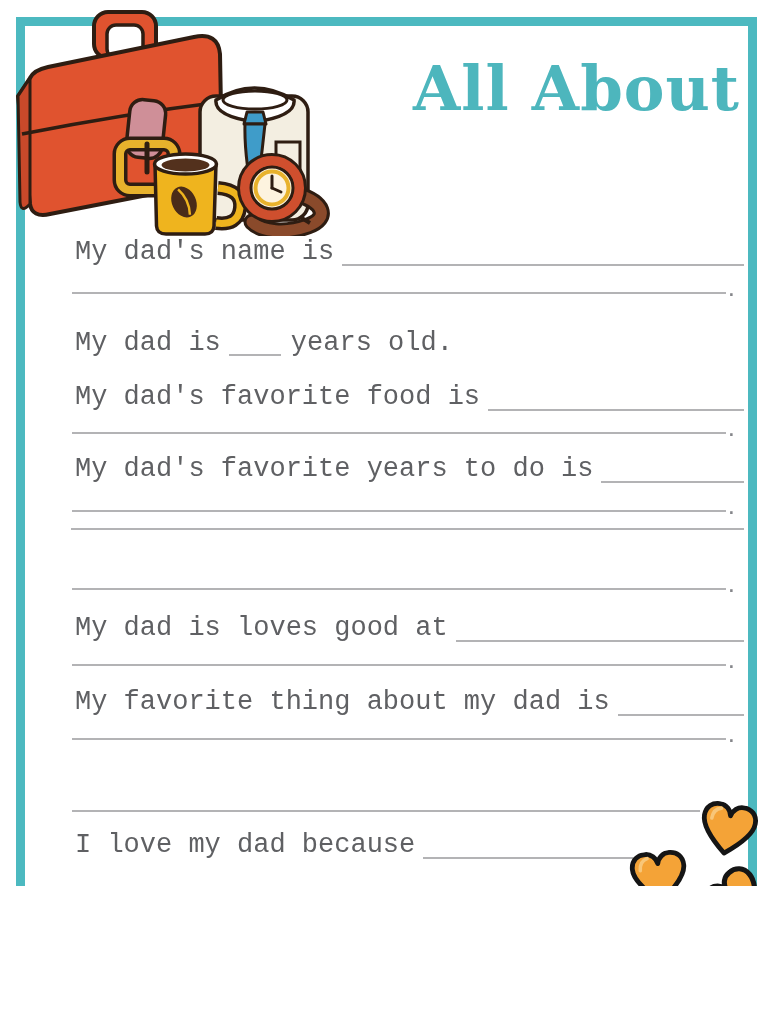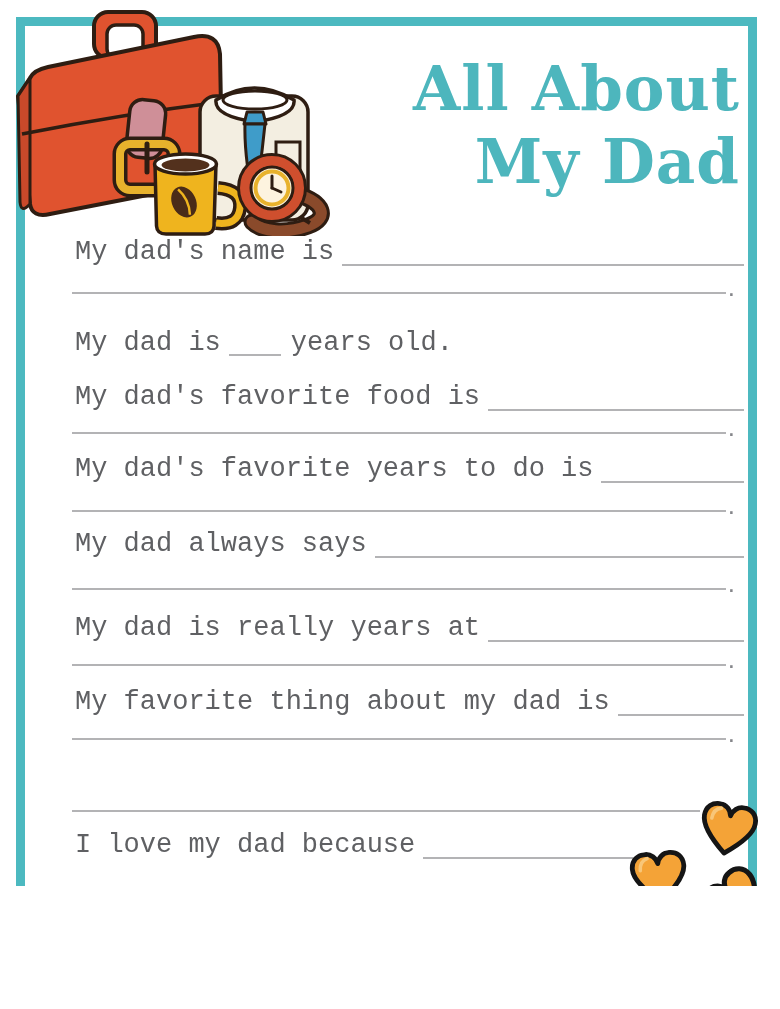--- a/index.html
+++ b/index.html
@@ -80,21 +80,20 @@
         <circle cx="268" cy="184" r="21" fill="#fdf3df" stroke="#2e1d12" stroke-width="3"></circle>
         <circle cx="268" cy="184" r="16.5" fill="none" stroke="#e8b22c" stroke-width="4"></circle>
         <line x1="268" y1="184" x2="268" y2="172" stroke="#2e1d12" stroke-width="3" stroke-linecap="round"></line>
         <line x1="268" y1="184" x2="277" y2="188" stroke="#2e1d12" stroke-width="3" stroke-linecap="round"></line>
       </g>
     </svg>
   </div>
 
   <div class="title">
     <div>All About</div>
-    <div>My Dad</div>
   </div>
 
   <div class="prompts">
 
     <div class="lrow" style="top:236px">
       <span class="lbl">My dad's name is</span>
       <span class="fillwrap">
           <span class="fill"></span>
         </span>
     </div>
@@ -125,32 +124,31 @@
       <span class="fillwrap">
           <span class="fill"></span>
         </span>
     </div>
     <div class="cont" style="top:484px;left:0;width:672px">
       <span class="cline"></span>
       <span class="dot">.</span>
     </div>
 
     <div class="lrow" style="top:528px">
-      <span class="lbl">My dad always says</span>
       <span class="fillwrap">
           <span class="fill"></span>
         </span>
     </div>
     <div class="cont" style="top:562px;left:0;width:672px">
       <span class="cline"></span>
       <span class="dot">.</span>
     </div>
 
     <div class="lrow" style="top:612px">
-      <span class="lbl">My dad is really years at</span>
+      <span class="lbl">My dad is loves good at</span>
       <span class="fillwrap">
           <span class="fill"></span>
         </span>
     </div>
     <div class="cont" style="top:638px;left:0;width:672px">
       <span class="cline"></span>
       <span class="dot">.</span>
     </div>
 
     <div class="lrow" style="top:686px">

